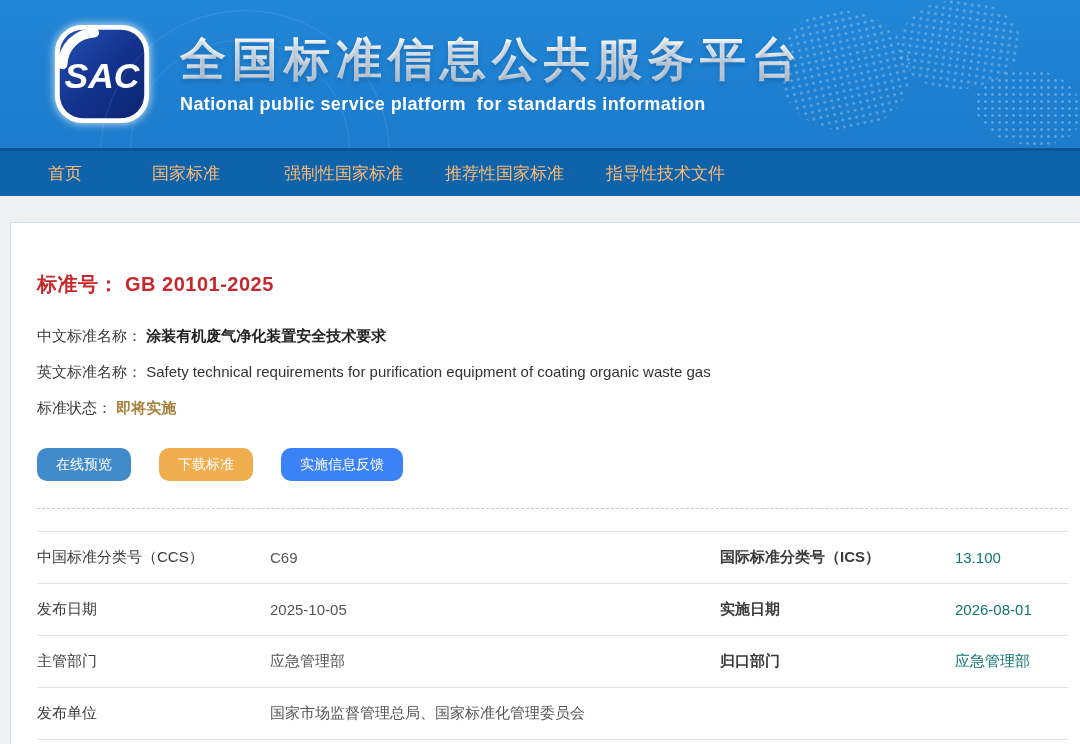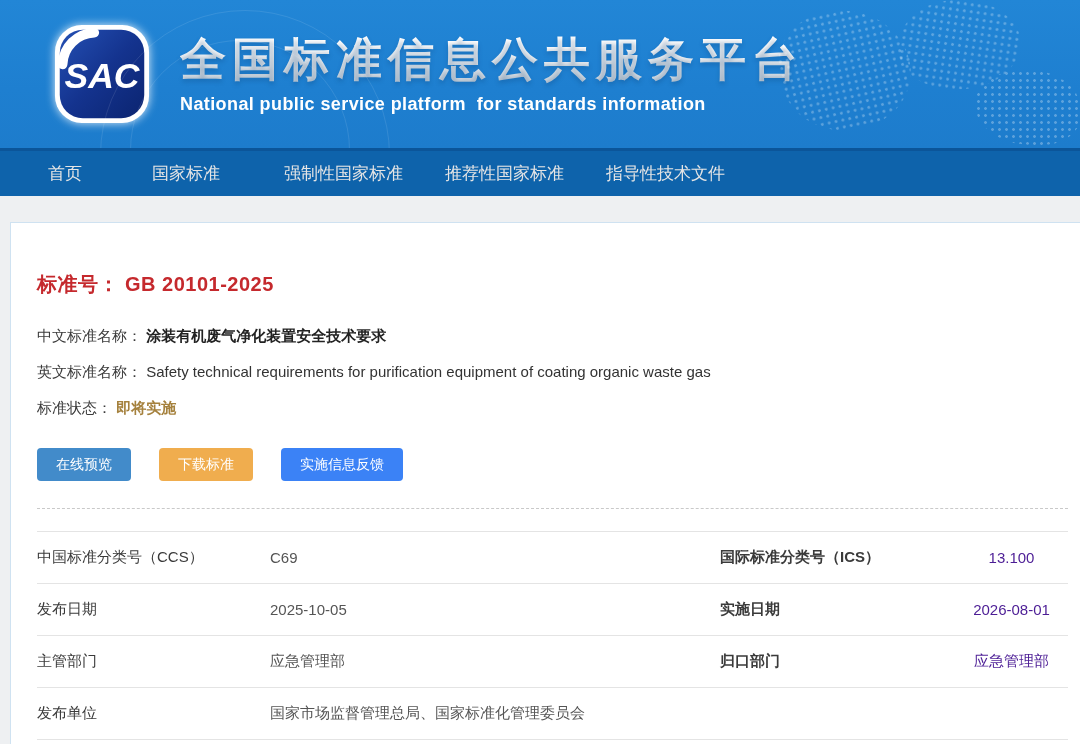--- a/index.html
+++ b/index.html
@@ -40,21 +40,21 @@
   .arc{ position:absolute; border:1px solid rgba(255,255,255,.10); border-radius:50%; pointer-events:none; }
   .arc1{ left:130px; top:40px; width:220px; height:220px; }
   .arc2{ left:100px; top:10px; width:290px; height:290px; }
 
   
   .main-nav{
     height:48px; background:#0e63ab; border-top:3px solid #0b5599;
     display:flex; align-items:center; padding-left:48px;
   }
   .nav-item{
-    color:#e5e5e5; font-size:17px; cursor:pointer; white-space:nowrap;
+    color:#fdba74; font-size:17px; cursor:pointer; white-space:nowrap;
   }
   .nav-item + .nav-item{ margin-left:0; }
   .nav-item:nth-child(1){ margin-right:70px; }
   .nav-item:nth-child(2){ margin-right:64px; }
   .nav-item:nth-child(3){ margin-right:42px; }
   .nav-item:nth-child(4){ margin-right:42px; }
 
   
   .content-wrap{ padding:26px 0 0 10px; }
   .card{
@@ -66,35 +66,35 @@
 
   .fields{ margin-top:20px; }
   .field-line{ font-size:15px; line-height:36px; color:#3b3b3b; }
   .field-line .f-label{ color:#3b3b3b; }
   .f-value-cn{ font-weight:bold; color:#222; }
   .f-value-en{ color:#333; }
   .f-value-status{ font-weight:bold; color:#a5813d; }
 
   .btn-row{ margin-top:22px; display:flex; }
   .btn{
-    height:33px; line-height:33px; padding:0 19px; border:none; border-radius:4px;
+    height:33px; line-height:33px; padding:0 19px; border:none; border-radius:10px;
     font-size:14px; color:#ffffff; cursor:pointer; font-family:inherit;
   }
   .btn-preview{ background:#428bca; margin-right:28px; }
   .btn-download{ background:#f0ad4e; margin-right:28px; }
   .btn-feedback{ background:#3b82f6; }
 
   .dashed-sep{ margin-top:27px; margin-right:4px; border-top:1px dashed #c9c9c9; height:0; }
 
   .info-table{ margin-top:22px; margin-right:4px; border-top:1px solid #e4e4e4; }
   .t-row{ display:flex; align-items:center; height:52px; border-bottom:1px solid #e4e4e4; font-size:15px; }
   .t-label{ width:233px; font-weight:normal; color:#3a3a3a; flex:none; }
   .t-value{ width:450px; color:#555; flex:none; }
   .t-label2{ width:235px; font-weight:bold; color:#3a3a3a; flex:none; }
-  .t-value2{ flex:1; color:#4c1d95;text-align:center; }
+  .t-value2{ flex:1; color:#0f766e; }
   .t-value-wide{ flex:1; color:#555; }
 </style>
 </head>
 <body>
 
 <div class="site-header">
   <svg class="logo" viewBox="0 0 100 104">
     <defs>
       <linearGradient id="navy" x1="0" y1="0" x2="1" y2="1">
         <stop offset="0" stop-color="#2450b4"></stop>

